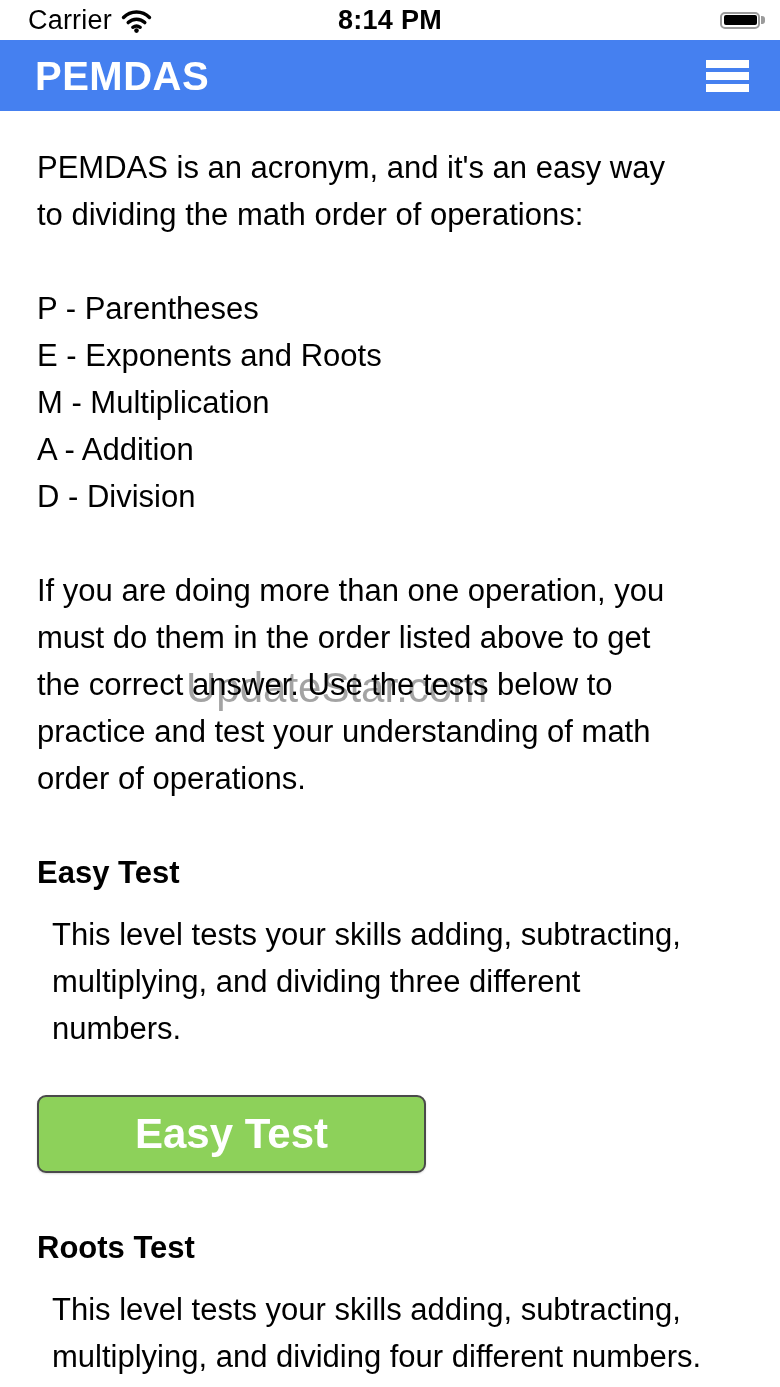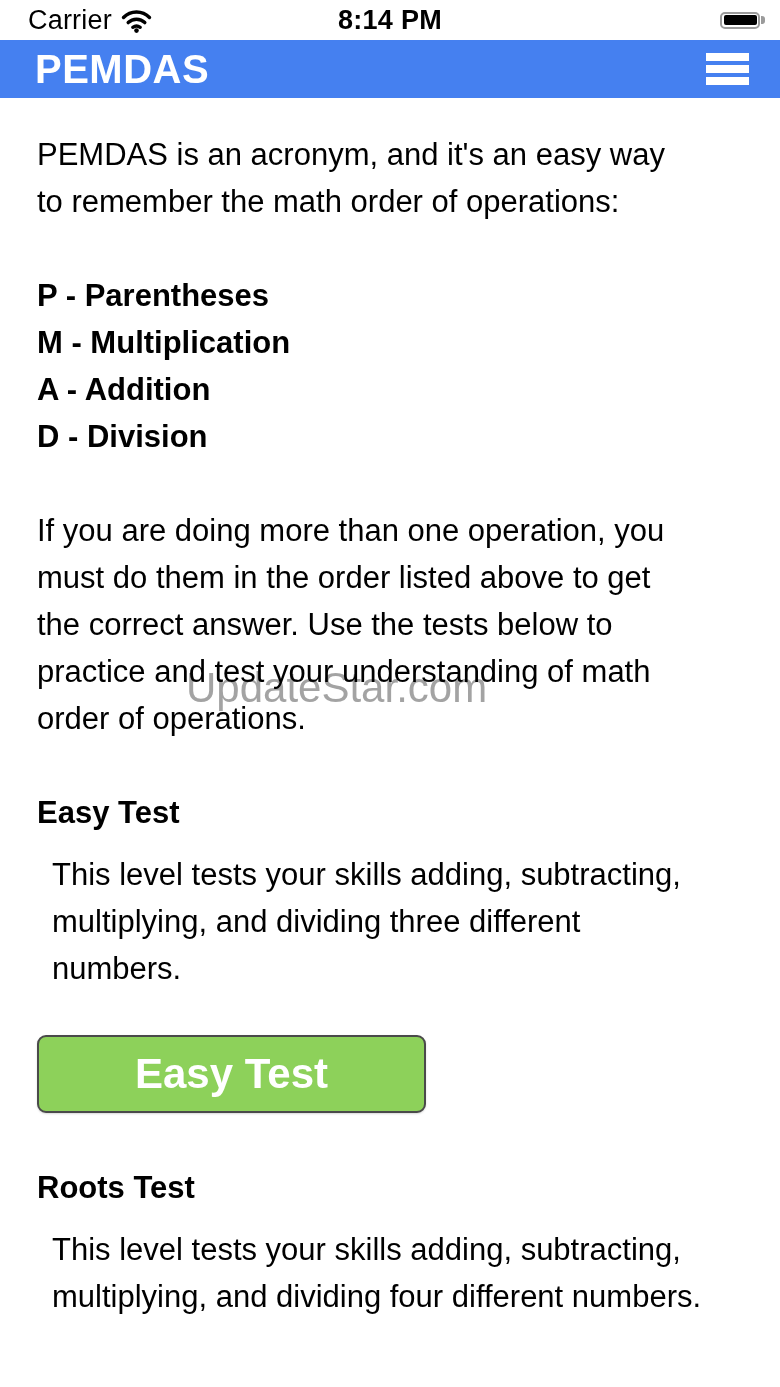--- a/index.html
+++ b/index.html
@@ -48,21 +48,21 @@
   .battery-nub {
     position: absolute; right: -7px; top: 50%;
     transform: translateY(-50%);
     width: 4px; height: 8px;
     background: #9b9b9b;
     border-radius: 0 3px 3px 0;
   }
 
   
   .app-header {
-    height: 58px;
+    height: 71px;
     background: var(--header-blue, #4580F0);
     display: flex;
     align-items: center;
     padding: 0 31px 0 35px;
   }
   .app-title {
     margin: 0;
     font-size: 40px;
     font-weight: 700;
     color: #ffffff;
@@ -96,21 +96,21 @@
   
   .content {
     position: relative;
     z-index: 1;
     padding: 33px 20px 0 37px;
     font-size: 31px;
     line-height: 47px;
   }
   .para { margin: 0 0 47px 0; white-space: pre-line; }
   .pemdas-list { margin: 0 0 47px 0; }
-  .pemdas-list .list-item { height: 47px; font-weight: bold; }
+  .pemdas-list .list-item { height: 47px; }
   .section-heading {
     margin: 0; padding: 0;
     font-size: 31px;
     font-weight: 700;
     line-height: 47px;
   }
   .desc { margin: 15px; white-space: pre-line; }
 
   .test-button {
     display: block;
@@ -161,24 +161,25 @@
       <span class="menu-bar"></span>
       <span class="menu-bar"></span>
       <span class="menu-bar"></span>
     </button>
   </header>
 
   <div class="watermark">UpdateStar.com</div>
 
   <main class="content">
     <p class="para">PEMDAS is an acronym, and it's an easy way
-to remember the math order of operations:</p>
+to dividing the math order of operations:</p>
 
     <div class="pemdas-list">
       <div class="list-item">P - Parentheses</div>
+      <div class="list-item">E - Exponents and Roots</div>
       <div class="list-item">M - Multiplication</div>
       <div class="list-item">A - Addition</div>
       <div class="list-item">D - Division</div>
     </div>
 
     <p class="para">If you are doing more than one operation, you
 must do them in the order listed above to get
 the correct answer. Use the tests below to
 practice and test your understanding of math
 order of operations.</p>

